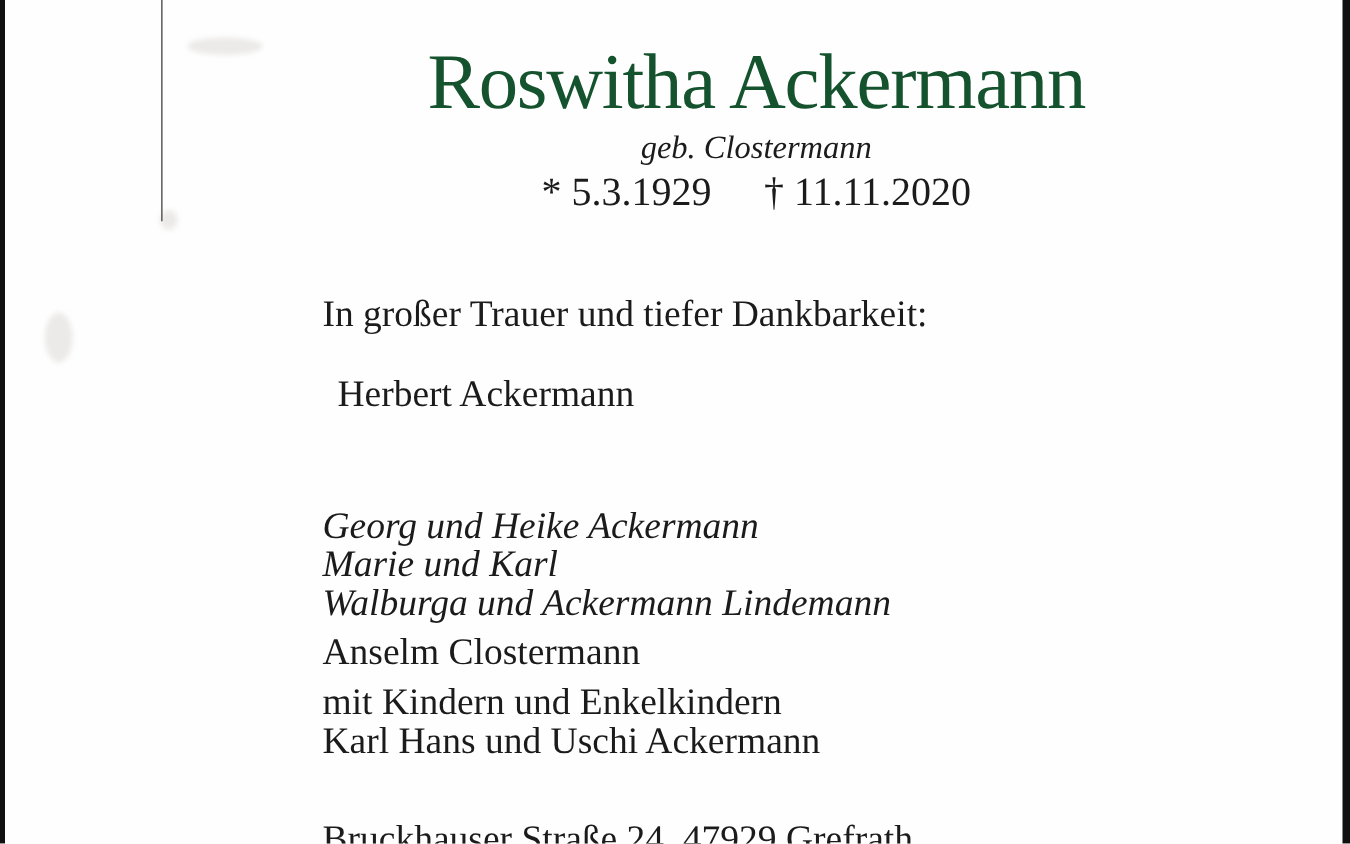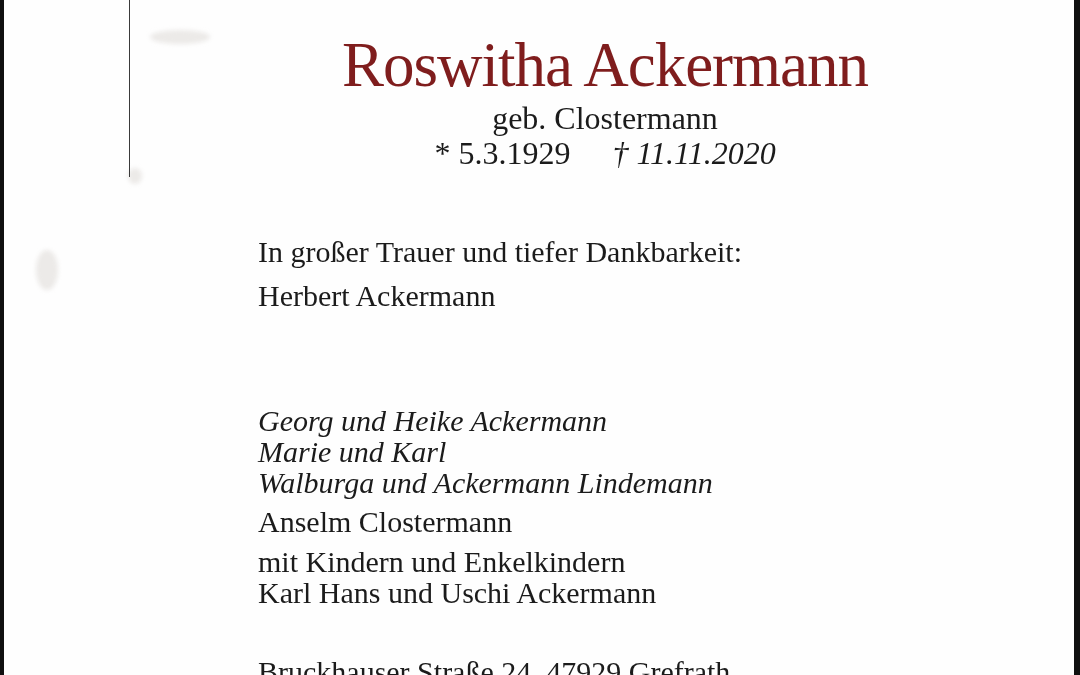--- a/index.html
+++ b/index.html
@@ -40,43 +40,44 @@
     left: 130px;
     width: 950px;
     text-align: center;
     white-space: nowrap;
   }
   .title {
     top: 34px;
     font-size: 63px;
     line-height: 63px;
     letter-spacing: -1px;
-    color: #7f1d1d;
+    color: #14532d;
   }
   .maiden {
     top: 105px;
-    font-size: 32px;
+    font-size: 26px;
     line-height: 26px;
+    font-style: italic;
   }
   .dates {
     top: 137px;
     font-size: 32px;
     line-height: 32px;
   }
-  .dates .death { margin-left: 42px; font-style: italic; }
+  .dates .death { margin-left: 42px; }
   
   .bodyline, .group {
     position: absolute;
     left: 258px;
     font-size: 30px;
     line-height: 31px;
     white-space: nowrap;
   }
   .intro   { top: 236px; }
-  .group-1 { top: 280px; }
+  .group-1 { top: 300px; margin-left: 12px; }
   .group-2 { top: 336px; }
   .group-3 { top: 405px; font-style: italic; }
   .group-4 { top: 506px; }
   .group-5 { top: 546px; }
   .address { top: 656px; text-align: right; }
   
   .smudge {
     position: absolute;
     background: #eceae8;
     border-radius: 50%;

